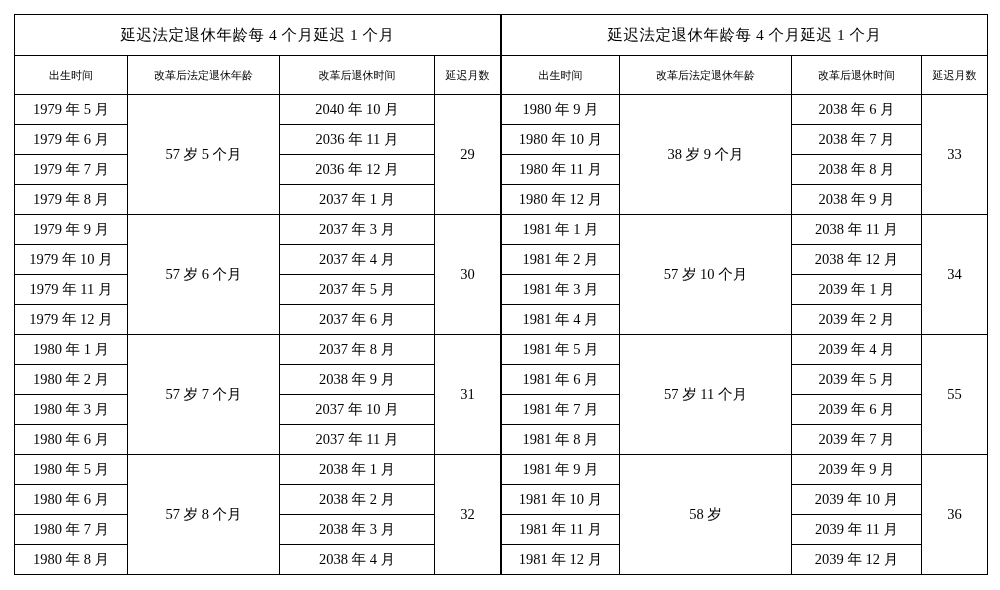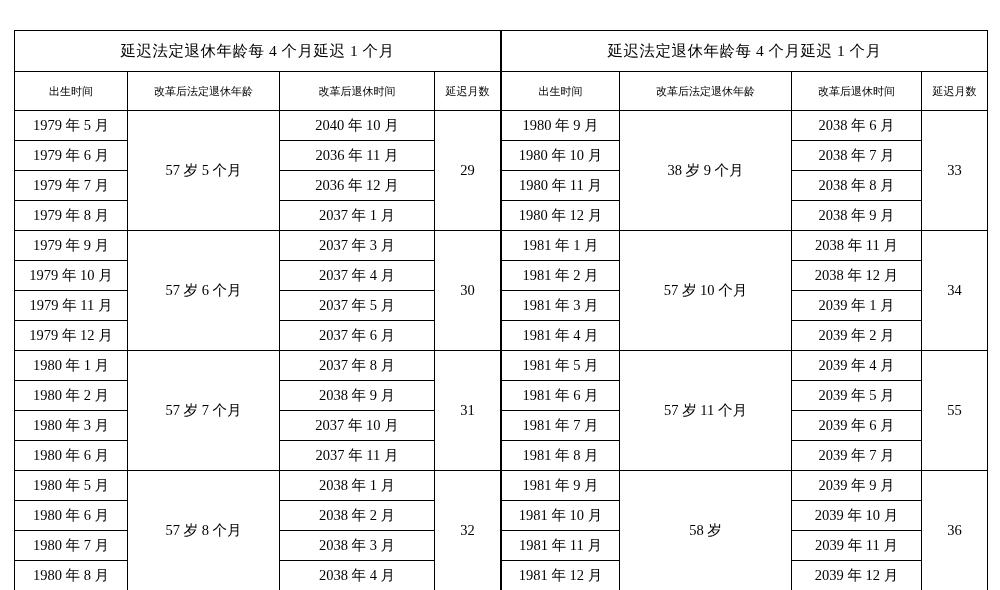--- a/index.html
+++ b/index.html
@@ -12,21 +12,21 @@
     height: 590px;
     font-family: "Liberation Serif", "DejaVu Serif", serif;
     color: #000000;
     overflow: hidden;
   }
   .page {
     position: relative;
     width: 1000px;
     height: 500px;
     box-sizing: border-box;
-    padding: 30px 14px 0 14px;
+    padding: 14px 14px 0 14px;
   }
   .tables {
     display: flex;
     flex-direction: row;
     width: 972px;
   }
   table.retire {
     border-collapse: collapse;
     table-layout: fixed;
     width: 486px;

